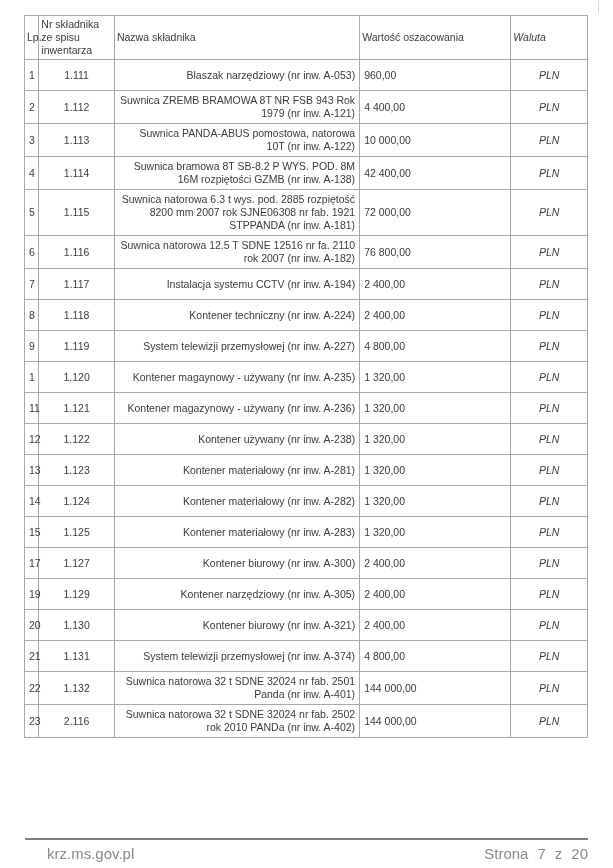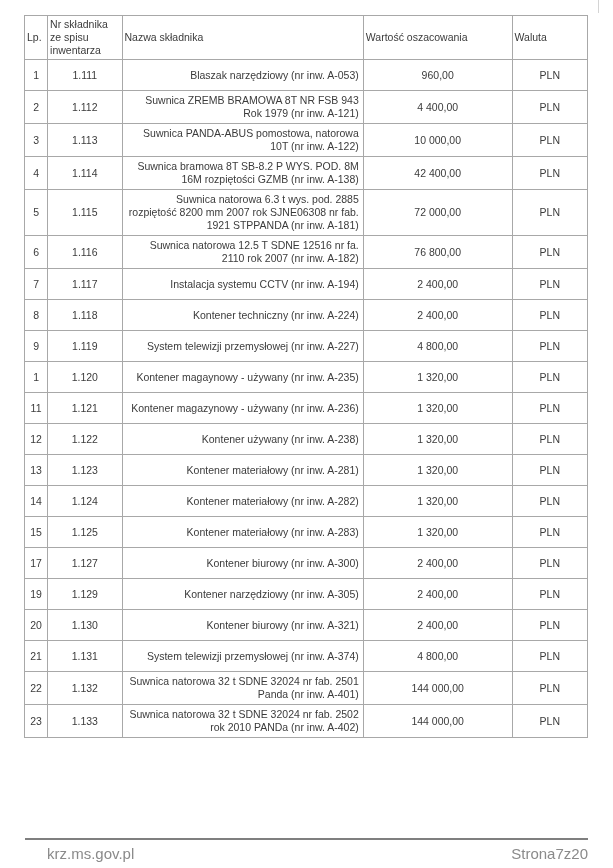--- a/index.html
+++ b/index.html
@@ -32,46 +32,46 @@
   }
   .doc-table th,.doc-table td{
     border:1px solid var(--border);
     padding:3px 4px;
     vertical-align:middle;
     font-weight:normal;
     background:#fff;
   }
   .doc-table thead tr{height:38px;}
   .doc-table tbody tr{height:31px;}
-  .col-lp{width:23px;text-align:center;margin-left:44px;}
+  .col-lp{width:14px;text-align:center;margin-left:44px;}
   .col-nr{width:74px;text-align:center;}
   .col-nazwa{width:240px;text-align:right;padding-left:6px;padding-right:3px;}
-  .col-wartosc{width:148px;text-align:center;padding-right:8px;white-space:nowrap;}
-  .col-waluta{width:75px;text-align:center;}
+  .col-wartosc{width:148px;text-align:left;padding-right:8px;white-space:nowrap;}
+  .col-waluta{width:75px;text-align:center;font-style:italic;}
   .doc-table thead th{text-align:left;padding:2px 2px;}
   .footer-rule{
     position:absolute;
     left:25px;
     width:563px;
     top:838px;
     height:2px;
     background:var(--footer_line);
   }
   .footer{
     position:absolute;
     left:47px;
     top:845px;
     width:541px;
     display:flex;
     justify-content:space-between;
     align-items:baseline;
     font-size:15px;
     color:var(--footer_text);
   }
-  .page-indicator{display:flex;gap:0;}
+  .page-indicator{display:flex;gap:9px;}
   .edge-artifact{
     position:absolute;
     left:598px;top:0;
     width:1px;height:13px;
     background:#d4d4d4;
   }
 </style>
 </head>
 <body>
 
@@ -221,21 +221,21 @@
       </tr>
       <tr>
         <td class="col-lp">22</td>
         <td class="col-nr">1.132</td>
         <td class="col-nazwa">Suwnica natorowa 32 t SDNE 32024 nr fab. 2501 Panda (nr inw. A-401)</td>
         <td class="col-wartosc">144 000,00</td>
         <td class="col-waluta">PLN</td>
       </tr>
       <tr>
         <td class="col-lp">23</td>
-        <td class="col-nr">1.133</td>
+        <td class="col-nr">2.116</td>
         <td class="col-nazwa">Suwnica natorowa 32 t SDNE 32024 nr fab. 2502 rok 2010 PANDa (nr inw. A-402)</td>
         <td class="col-wartosc">144 000,00</td>
         <td class="col-waluta">PLN</td>
       </tr>
     </tbody>
 </table>
 
 <div class="footer-rule"></div>
 
 <div class="footer">

